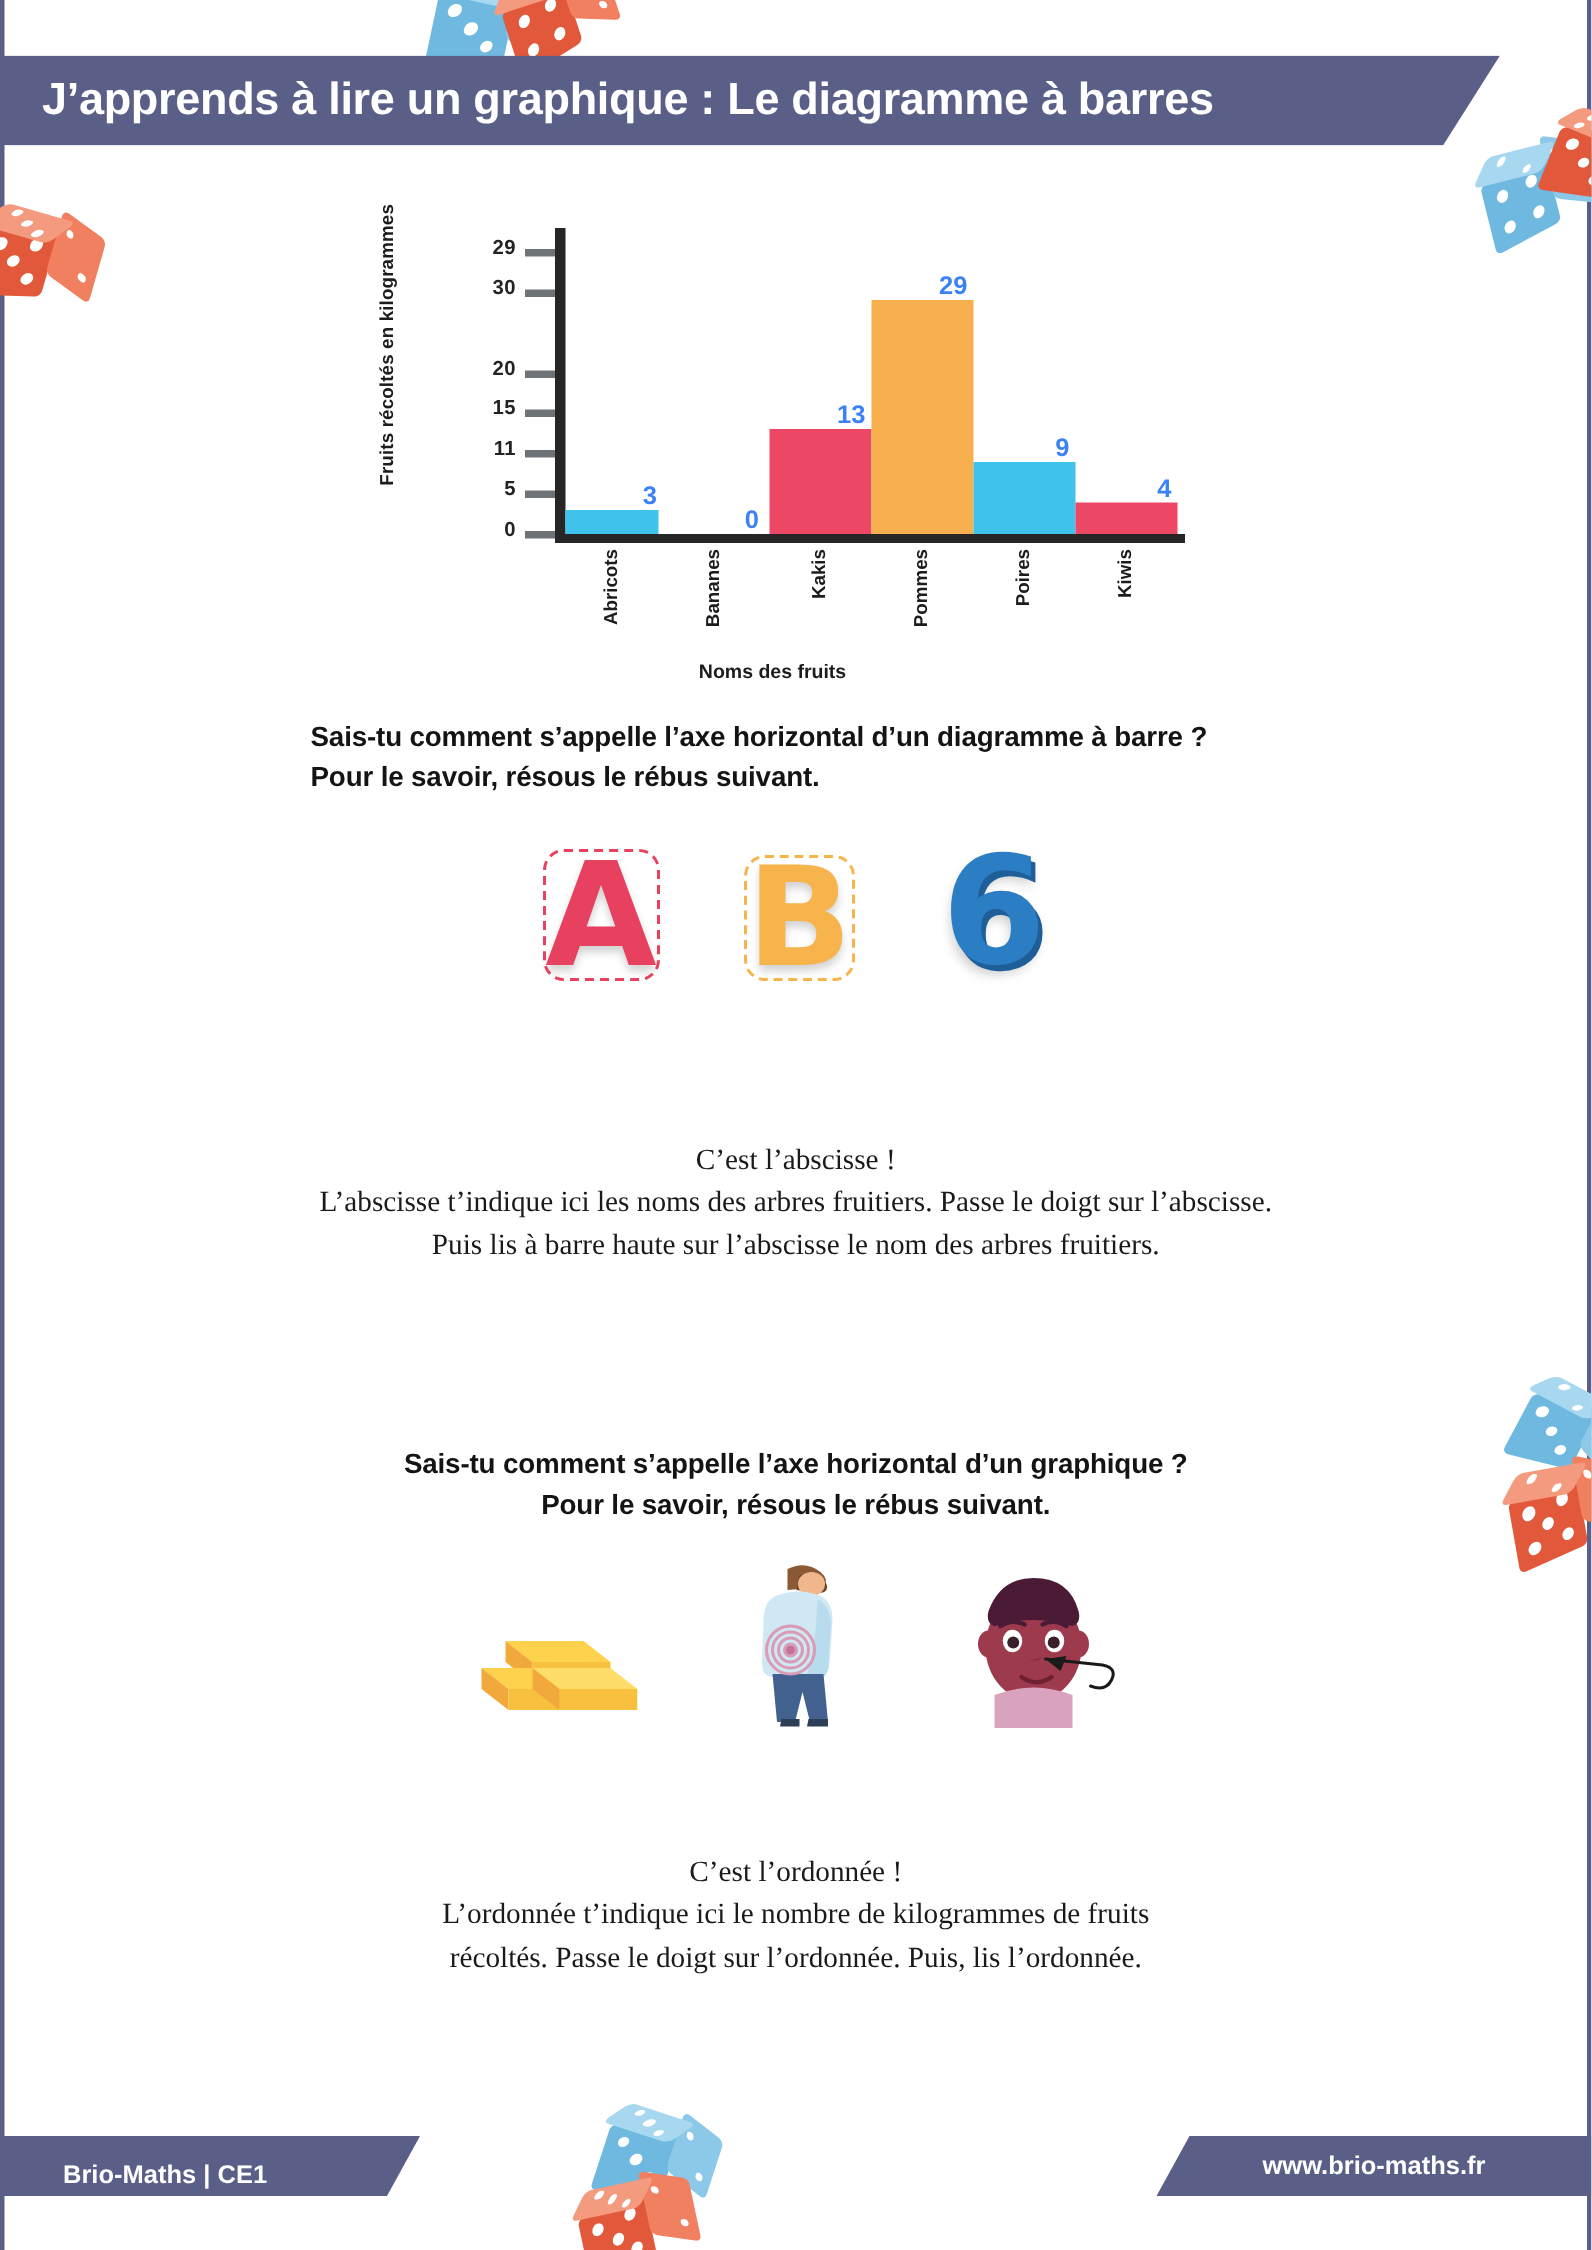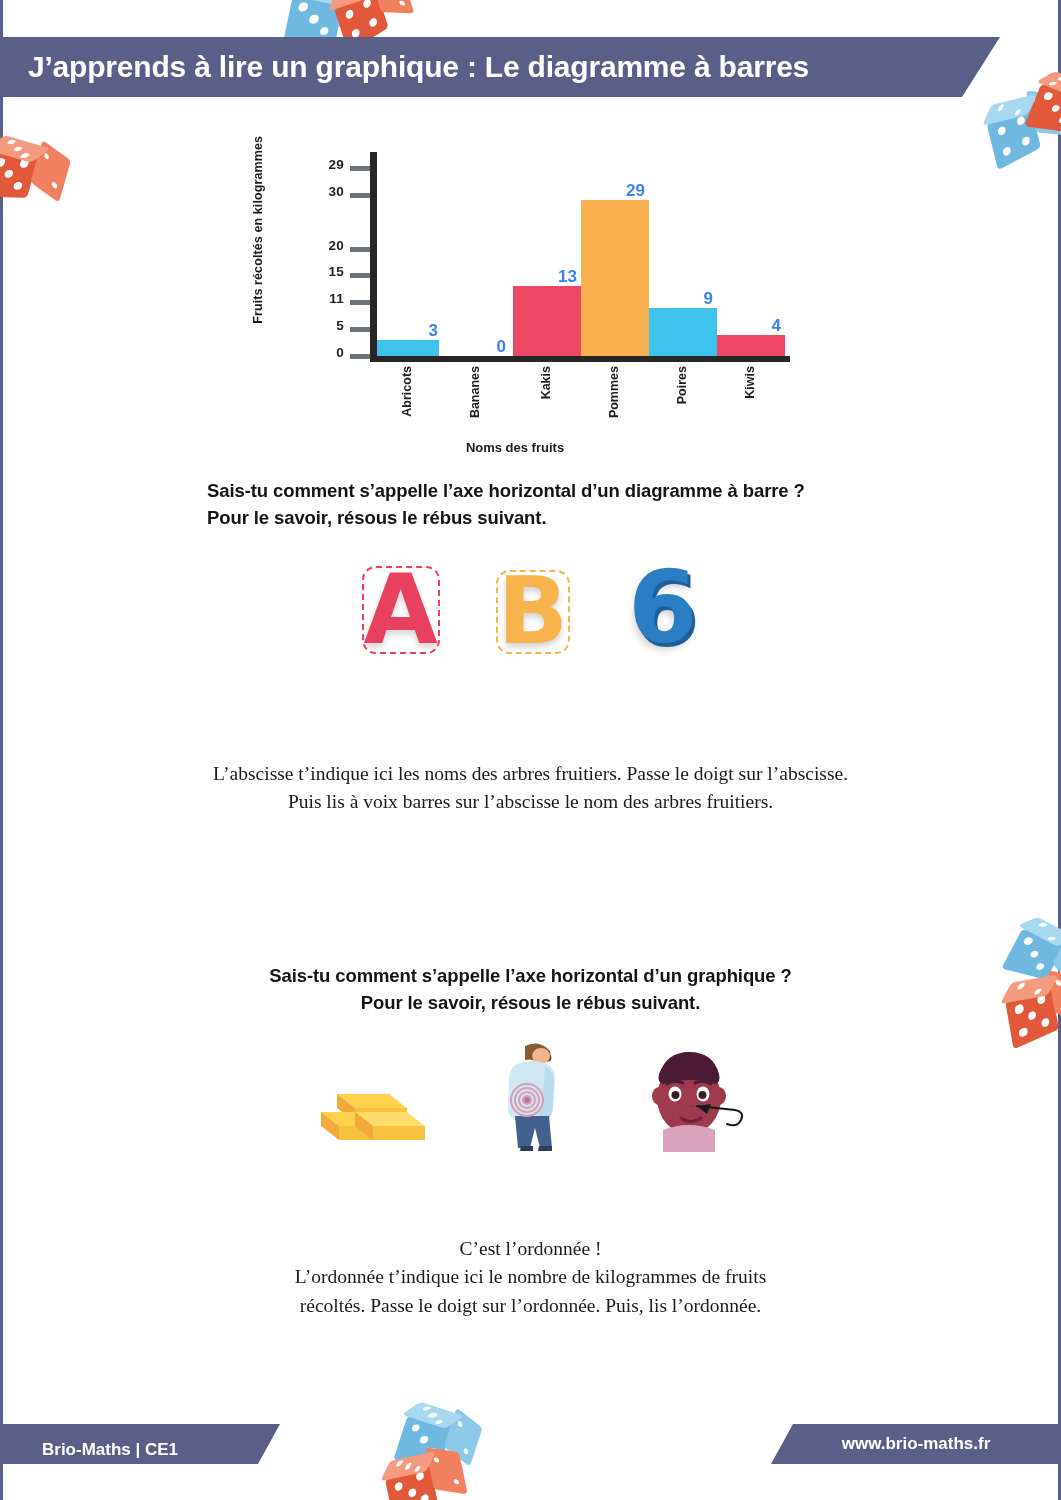--- a/index.html
+++ b/index.html
@@ -366,22 +366,23 @@
     <div class="glyph glyph-b">
       <span>B</span>
       <span class="dash"></span>
     </div>
     <div class="glyph glyph-6">
       <span>6</span>
     </div>
   </div>
 
   <div class="answer a1">
+    <div class="answer-line">C’est l’abscisse !</div>
     <div class="answer-line">L’abscisse t’indique ici les noms des arbres fruitiers. Passe le doigt sur l’abscisse.</div>
-    <div class="answer-line">Puis lis à voix barres sur l’abscisse le nom des arbres fruitiers.</div>
+    <div class="answer-line">Puis lis à barre haute sur l’abscisse le nom des arbres fruitiers.</div>
   </div>
 
   <div class="question q2">
     <div>Sais-tu comment s’appelle l’axe horizontal d’un graphique ?</div>
     <div>Pour le savoir, résous le rébus suivant.</div>
   </div>
 
   <div class="rebus2">
 
     <div class="pic gold">

